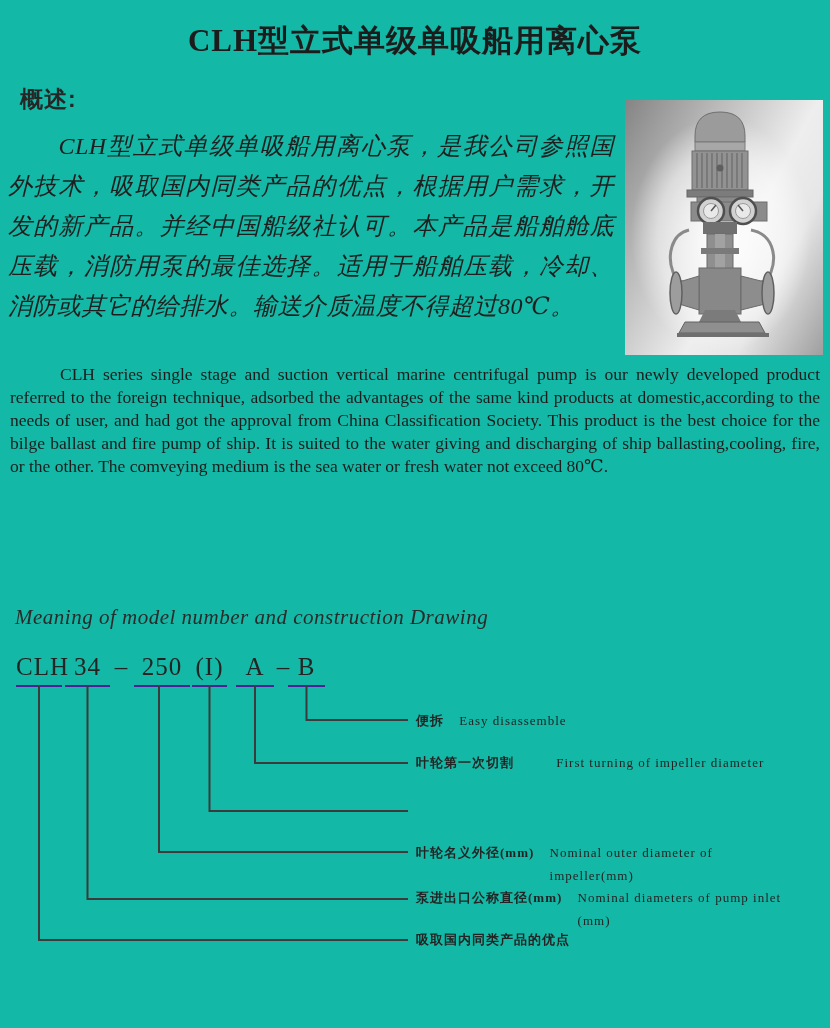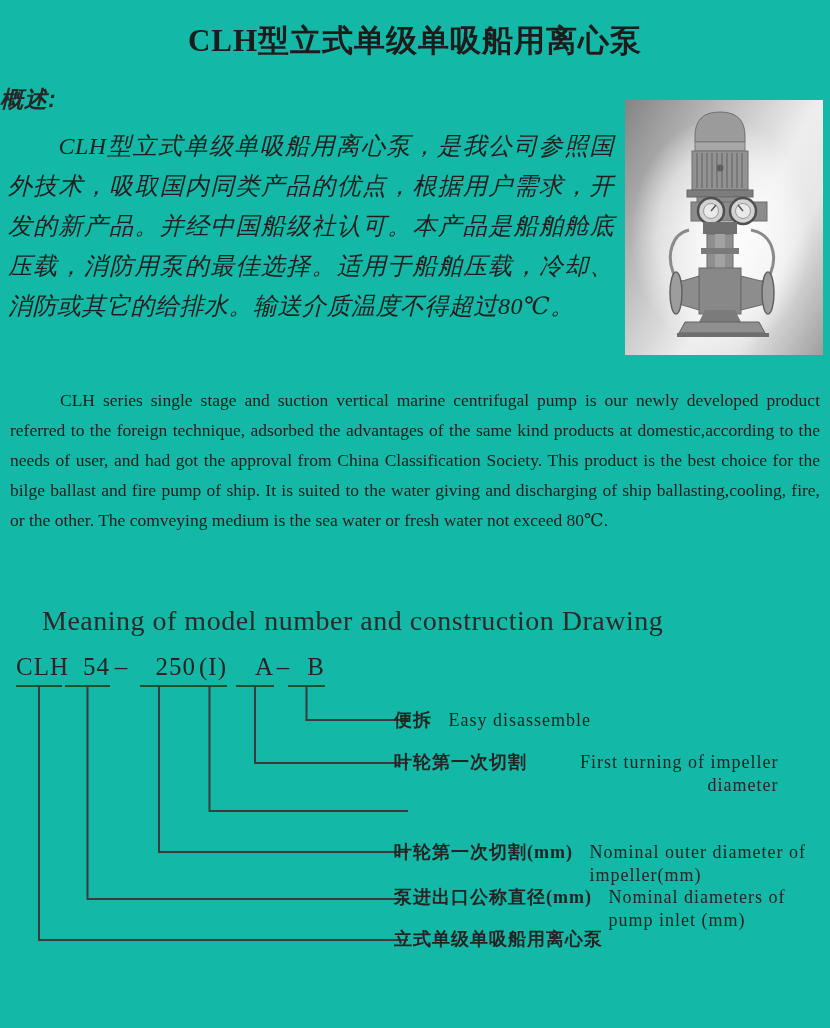--- a/index.html
+++ b/index.html
@@ -7,65 +7,65 @@
     position:relative;width:830px;height:1028px;margin:0 auto;
     background:#14b8a6;color:#222;overflow:hidden;
     font-family:"Liberation Serif","DejaVu Serif",serif;
   }
   
   .title{
     position:absolute;top:20px;left:0;width:100%;text-align:center;
     font-size:31px;font-weight:bold;letter-spacing:1px;color:#1c1c1c;
   }
   .ov-label{
-    position:absolute;top:84px;left:0;
+    position:absolute;top:84px;left:20px;
     font-family:"Liberation Sans","DejaVu Sans",sans-serif;
-    font-size:23px;font-weight:bold;color:#262626;letter-spacing:1px;font-style:italic;
+    font-size:23px;font-weight:bold;color:#262626;letter-spacing:1px;
   }
   .cn-para{
     position:absolute;top:126px;left:8px;width:606px;
     font-size:24px;line-height:40px;text-align:justify;
     text-indent:2.1em;color:#1f1f1f;letter-spacing:0.5px;font-style:italic;
   }
   
   .photo{
     position:absolute;top:100px;left:625px;width:198px;height:255px;
     background:linear-gradient(118deg,#848484 0%,#b9b9b9 28%,#eeeeee 58%,#e6e6e6 74%,#9e9e9e 100%);
   }
   .photo svg{display:block;width:100%;height:100%;}
   
   .en-para{
-    position:absolute;top:385px;left:10px;width:810px;
-    font-size:17.5px;line-height:30px;text-align:justify;
+    position:absolute;top:363px;left:10px;width:810px;
+    font-size:17.5px;line-height:23px;text-align:justify;
     text-indent:50px;color:#1d1d1d;
   }
   
   .sec-zh{
     position:absolute;top:554px;left:8px;
     font-family:"Liberation Sans","DejaVu Sans",sans-serif;
     font-size:28px;font-weight:bold;color:#242424;letter-spacing:2px;
   }
   .sec-en{
-    position:absolute;top:605px;left:42px;
-    font-size:28px;color:#2a2a2a;letter-spacing:0.5px;
+    position:absolute;top:605px;left:15px;
+    font-size:21px;color:#2a2a2a;letter-spacing:0.5px;font-style:italic;
   }
   
   .diagram{position:absolute;top:645px;left:0;width:830px;height:383px;}
   .diagram svg.lines{position:absolute;top:0;left:0;pointer-events:none;}
   .mseg{
-    position:absolute;top:6px;height:34px;line-height:32px;text-align:right;
+    position:absolute;top:6px;height:34px;line-height:32px;text-align:center;
     font-size:25px;color:#242424;letter-spacing:1px;
-    border-bottom:2px solid #14532d;
+    border-bottom:2px solid #4c1d95;
   }
   .mdash{
     position:absolute;top:6px;height:34px;line-height:32px;text-align:center;
     font-size:25px;color:#242424;
   }
   .dlabel{
-    position:absolute;left:394px;font-size:18px;line-height:23px;
+    position:absolute;left:416px;font-size:13px;line-height:23px;
     color:#242424;white-space:nowrap;
   }
   .lbl-zh{
     display:inline-block;vertical-align:top;font-weight:600;letter-spacing:1px;
   }
   .lbl-en{
     display:inline-block;vertical-align:top;margin-left:12px;
     letter-spacing:1px;white-space:normal;
   }
   .dlabel.stack{white-space:normal;}
@@ -146,23 +146,23 @@
     </svg>
   </div>
 
   <div class="en-para">CLH series single stage and suction vertical marine centrifugal pump is our newly developed product referred to the foreign technique, adsorbed the advantages of the same kind products at domestic,according to the needs of user, and had got the approval from China Classification Society. This product is the best choice for the bilge ballast and fire pump of ship. It is suited to the water giving and discharging of ship ballasting,cooling, fire, or the other. The comveying medium is the sea water or fresh water not exceed 80℃.</div>
 
   <div class="sec-en">Meaning of model number and construction Drawing</div>
 
   <div class="diagram">
 
     <span class="mseg" style="left:16px;width:46px;">CLH</span>
-    <span class="mseg" style="left:65px;width:45px;">54</span>
+    <span class="mseg" style="left:65px;width:45px;">34</span>
     <span class="mdash" style="left:110px;width:22px;">–</span>
-    <span class="mseg" style="left:140px;width:56px;">250</span>
+    <span class="mseg" style="left:134px;width:56px;">250</span>
     <span class="mseg" style="left:192px;width:35px;">(I)</span>
     <span class="mseg" style="left:236px;width:38px;">A</span>
     <span class="mdash" style="left:272px;width:22px;">–</span>
     <span class="mseg" style="left:288px;width:37px;">B</span>
 
     <svg class="lines" width="830" height="383" viewBox="0 0 830 383">
       <g fill="none" stroke="#3b3b3b" stroke-width="2">
         <path d="M306.5,40 V75 H408"></path>
         <path d="M255,40 V118 H408"></path>
         <path d="M209.5,40 V166 H408"></path>
@@ -177,27 +177,27 @@
       <span class="lbl-en">Easy disassemble</span>
     </div>
 
     <div class="dlabel" style="top:106px;text-align:right;">
       <span class="lbl-zh">叶轮第一次切割</span>
       <span class="lbl-en w235">First turning of impeller diameter</span>
     </div>
 
 
     <div class="dlabel" style="top:196px;">
-      <span class="lbl-zh">叶轮第一次切割(mm)</span>
+      <span class="lbl-zh">叶轮名义外径(mm)</span>
       <span class="lbl-en w250">Nominal outer diameter of impeller(mm)</span>
     </div>
 
     <div class="dlabel" style="top:241px;">
       <span class="lbl-zh">泵进出口公称直径(mm)</span>
       <span class="lbl-en w215">Nominal diameters of pump inlet (mm)</span>
     </div>
 
     <div class="dlabel stack" style="top:283px;">
-      <span class="lbl-zh">立式单级单吸船用离心泵</span>
+      <span class="lbl-zh">吸取国内同类产品的优点</span>
     </div>
 
   </div>
 </div>
 
 </body></html>

